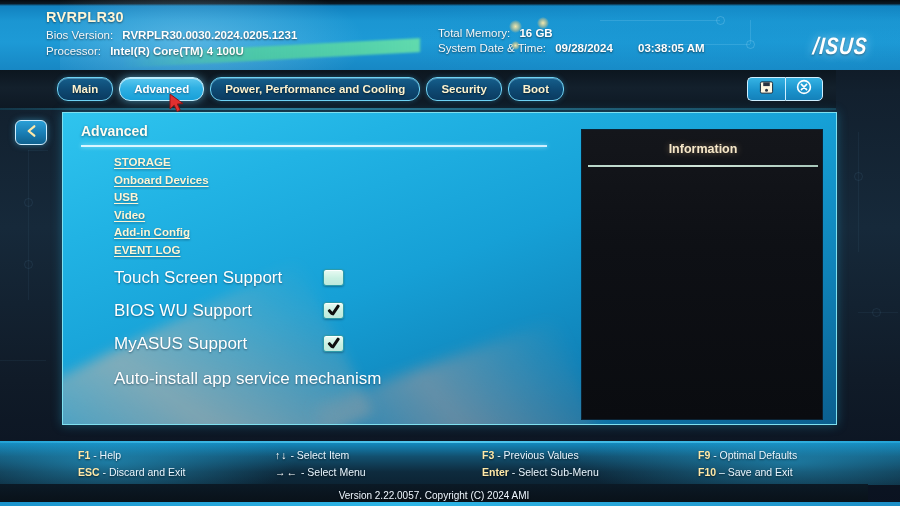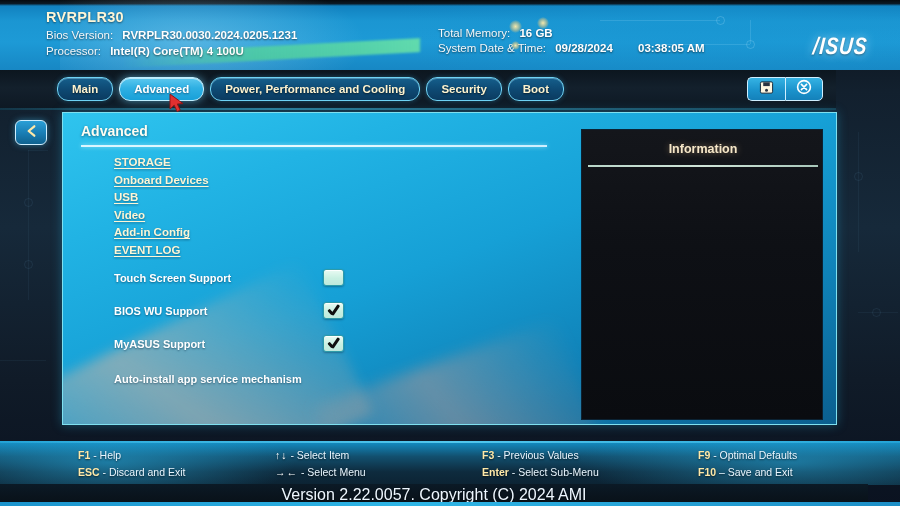--- a/index.html
+++ b/index.html
@@ -152,21 +152,21 @@
   .link-row {
     font-size: 11.5px; font-weight: bold; color: #fdf6d6;
     text-decoration: underline; text-underline-offset: 2px;
     margin-bottom: 5.5px; cursor: pointer; width: max-content;
     text-shadow: 0 1px 2px rgba(0,35,60,.5);
   }
   .opt-row {
     position: relative; height: 33px; display: flex; align-items: center;
   }
   .opt-label {
-    font-size: 11px; color: #ffffff; font-weight: bold;
+    font-size: 17px; color: #ffffff; font-weight: normal;
     text-shadow: 0 1px 2px rgba(0,35,60,.5);
     text-align: center;
   }
   .opt-ctl { position: absolute; left: 209px; display: flex; align-items: center; }
 
   .cbox {
     width: 21px; height: 17px; border-radius: 3px; cursor: pointer;
     border: 1.5px solid #2e9ba8;
     background: linear-gradient(180deg, #e9fbf3 0%, #c8f0e2 55%, #bfe9dc 100%);
     box-shadow: inset 0 1px 0 rgba(255,255,255,.9), 0 1px 2px rgba(0,30,50,.35);
@@ -229,21 +229,21 @@
   .fcol { position: absolute; top: 8px; font-size: 10.5px; }
   .fline { margin-bottom: 5px; white-space: nowrap;
            color: #e9f6ff; text-shadow: 0 1px 2px rgba(0,0,0,.6); }
   .fkey { color: #ffe9a8; font-weight: bold; }
   .fkey.arrows { color: #ffffff; font-weight: normal; letter-spacing: 1px; }
 
   #version {
     position: absolute; left: 0; top: 484px; width: 868px; height: 22px;
     background: linear-gradient(180deg, #0b1a26 0%, #0a141d 55%, #071018 100%);
     display: flex; align-items: center; justify-content: center;
-    color: #eef7ff; font-size: 16px; text-shadow: 0 1px 2px rgba(0,0,0,.6);
+    color: #eef7ff; font-size: 10px; text-shadow: 0 1px 2px rgba(0,0,0,.6);
   }
   #version::after {
     content: ""; position: absolute; left: 0; bottom: 0; width: 900px; height: 4px;
     background: linear-gradient(90deg, #1a93cc 0%, #2fb6e6 45%, #1c8ec6 100%);
   }
 
   
   #cursor { position: absolute; left: 168px; top: 92px; width: 22px; height: 24px; }
 </style>
 </head>

